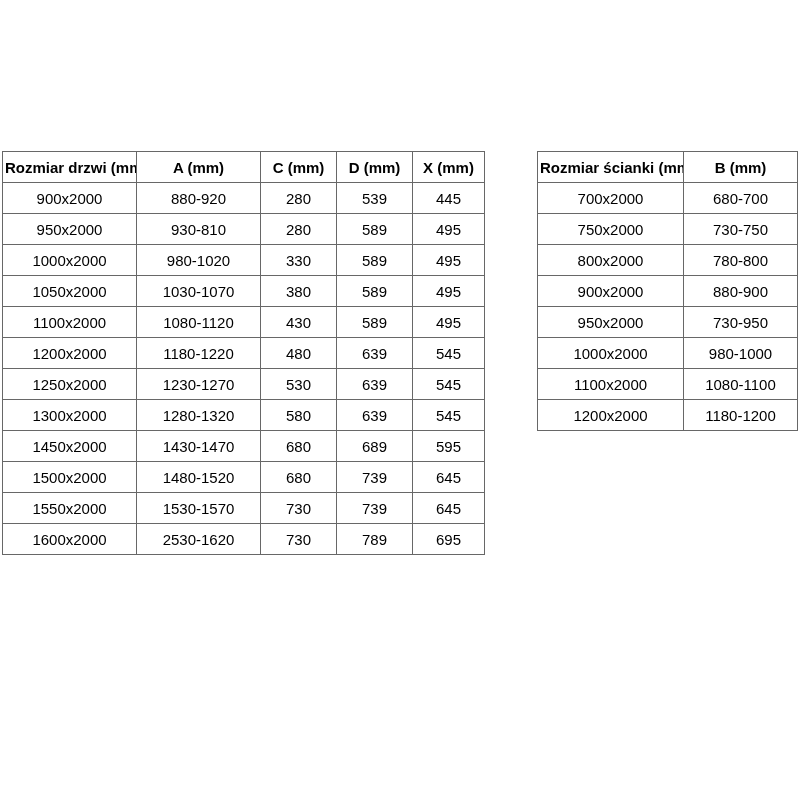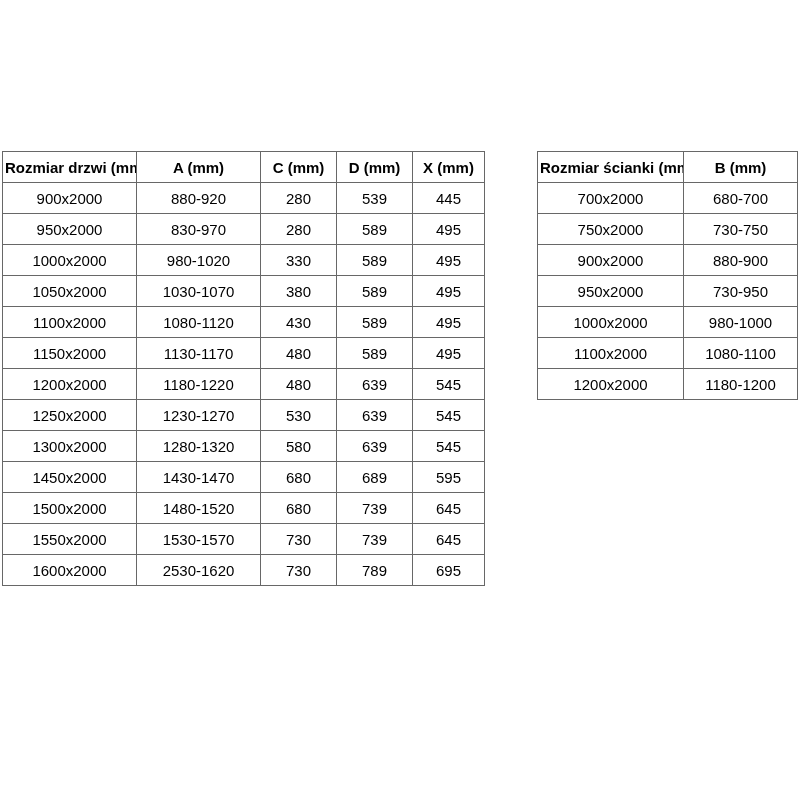--- a/index.html
+++ b/index.html
@@ -76,21 +76,21 @@
       <tbody>
         <tr>
           <td>900x2000</td>
           <td>880-920</td>
           <td>280</td>
           <td>539</td>
           <td>445</td>
         </tr>
         <tr>
           <td>950x2000</td>
-          <td>830-970</td>
+          <td>930-810</td>
           <td>280</td>
           <td>589</td>
           <td>495</td>
         </tr>
         <tr>
           <td>1000x2000</td>
           <td>980-1020</td>
           <td>330</td>
           <td>589</td>
           <td>495</td>
@@ -99,27 +99,20 @@
           <td>1050x2000</td>
           <td>1030-1070</td>
           <td>380</td>
           <td>589</td>
           <td>495</td>
         </tr>
         <tr>
           <td>1100x2000</td>
           <td>1080-1120</td>
           <td>430</td>
-          <td>589</td>
-          <td>495</td>
-        </tr>
-        <tr>
-          <td>1150x2000</td>
-          <td>1130-1170</td>
-          <td>480</td>
           <td>589</td>
           <td>495</td>
         </tr>
         <tr>
           <td>1200x2000</td>
           <td>1180-1220</td>
           <td>480</td>
           <td>639</td>
           <td>545</td>
         </tr>
@@ -182,20 +175,24 @@
       <tbody>
         <tr>
           <td>700x2000</td>
           <td>680-700</td>
         </tr>
         <tr>
           <td>750x2000</td>
           <td>730-750</td>
         </tr>
         <tr>
+          <td>800x2000</td>
+          <td>780-800</td>
+        </tr>
+        <tr>
           <td>900x2000</td>
           <td>880-900</td>
         </tr>
         <tr>
           <td>950x2000</td>
           <td>730-950</td>
         </tr>
         <tr>
           <td>1000x2000</td>
           <td>980-1000</td>

